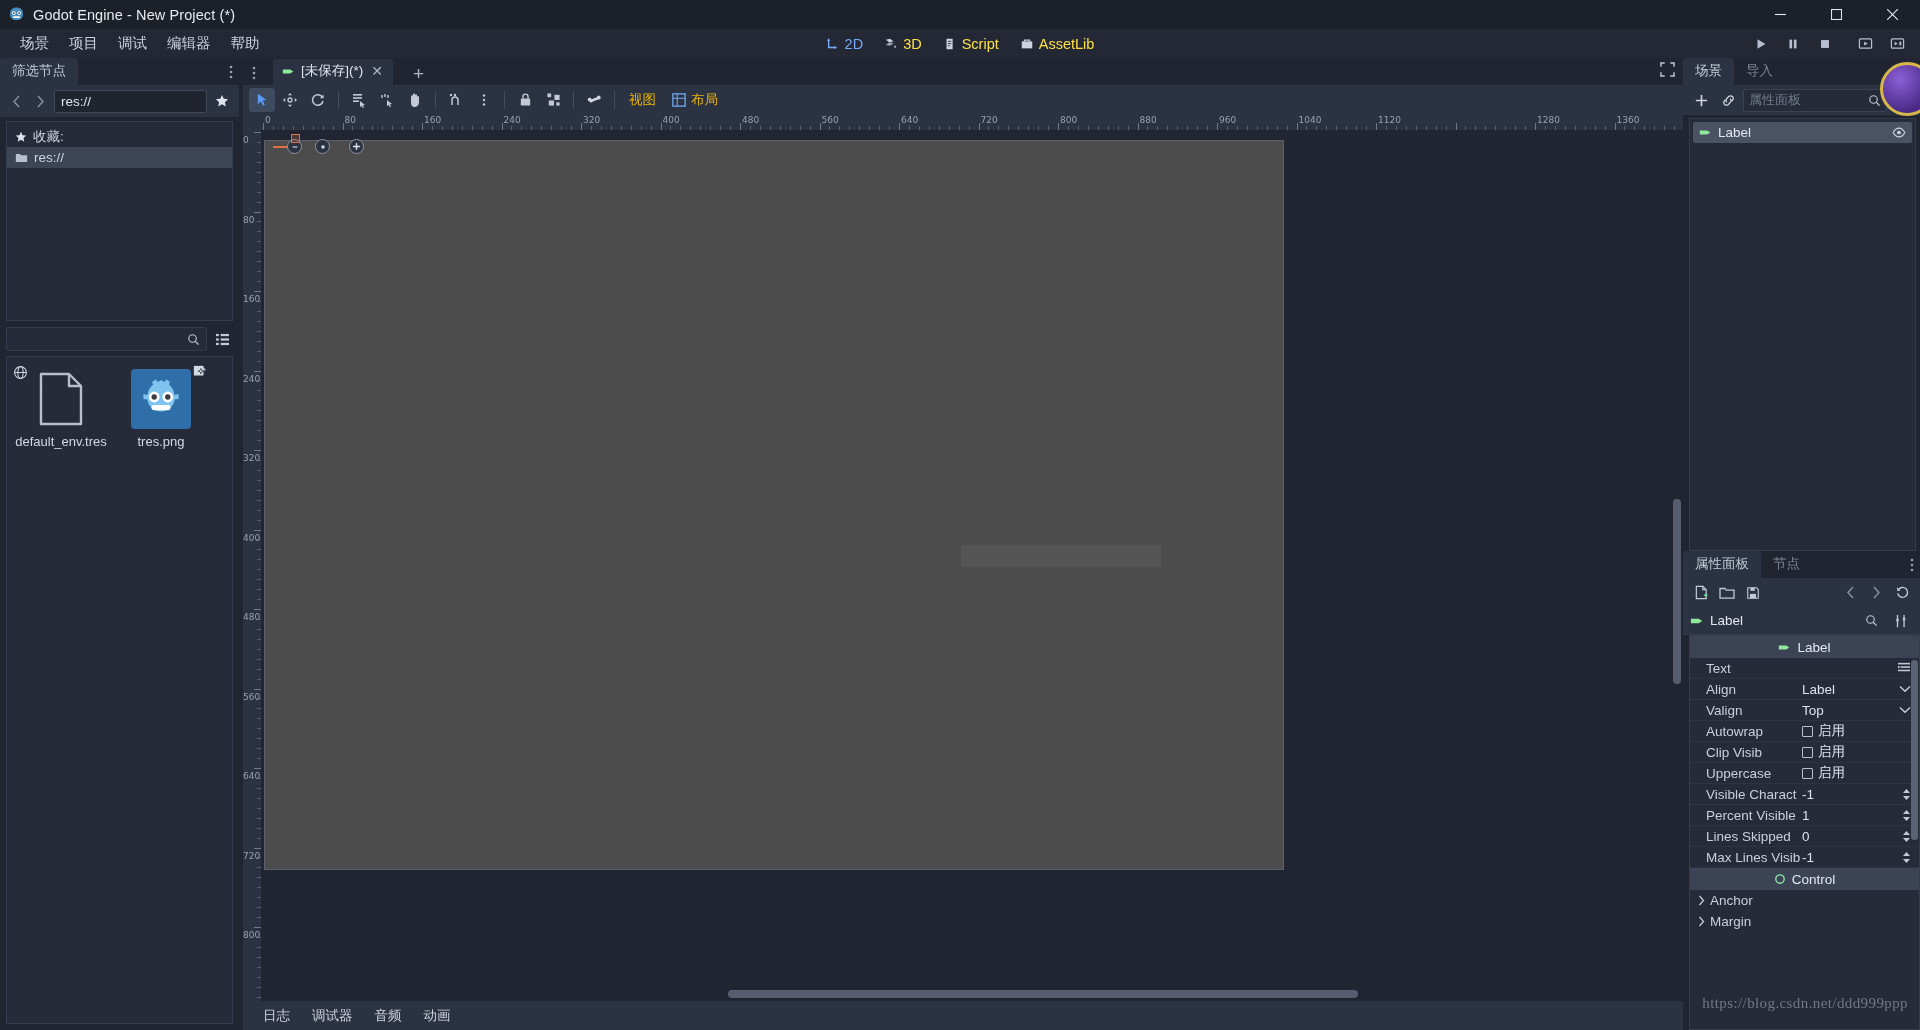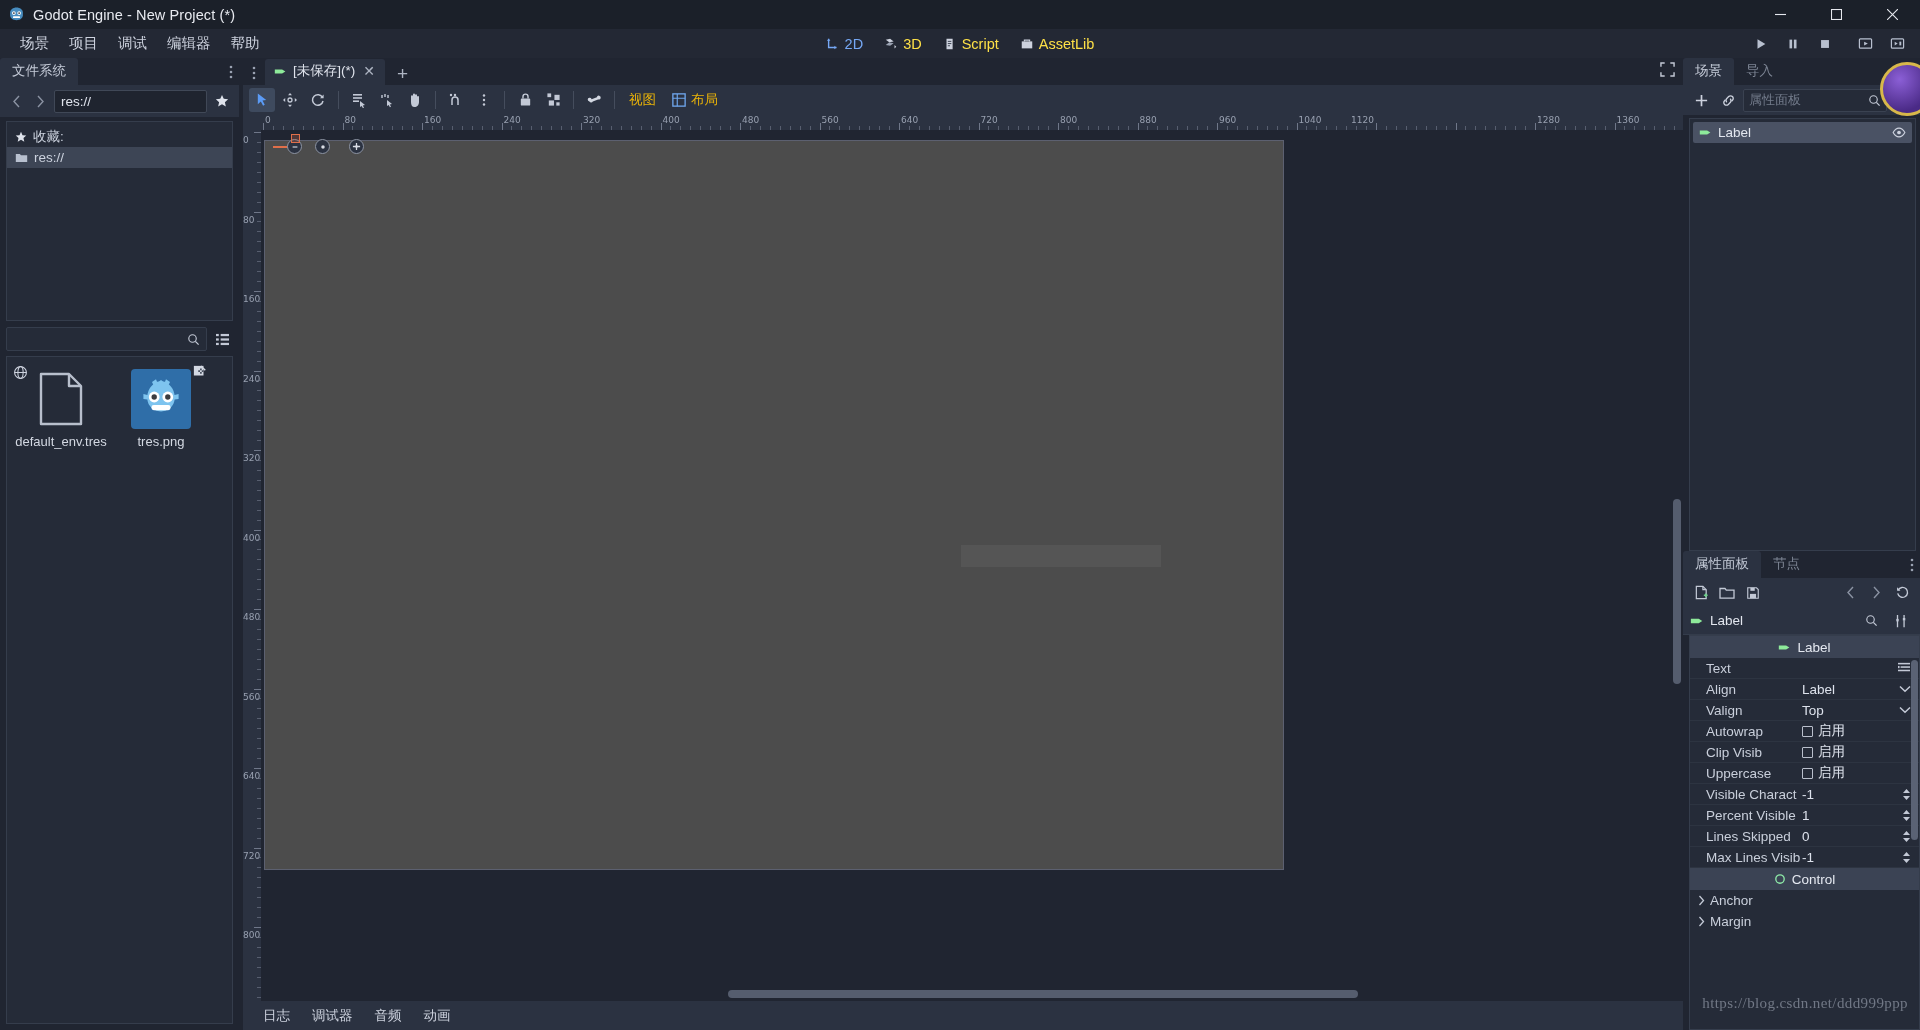--- a/index.html
+++ b/index.html
@@ -84,21 +84,21 @@
   .file-grid { display: flex; flex-wrap: wrap; padding: 6px 4px; gap: 0; }
   .file-cell { width: 100px; padding: 6px 2px; display: flex; flex-direction: column; align-items: center; gap: 5px; position: relative; }
   .file-thumb { width: 60px; height: 60px; display: flex; align-items: center; justify-content: center; position: relative; }
   .file-thumb.selected { background: #2f6ea8; border-radius: 4px; }
   .file-name { font-size: 13px; color: #d3d8e2; text-align: left; line-height: 15px; word-break: break-all; max-width: 96px; }
   .badge-tl { position: absolute; left: 2px; top: 2px; }
   .badge-tr { position: absolute; right: 4px; top: 2px; }
 
   
   .center { flex: 1; display: flex; flex-direction: column; min-width: 0; background: #202531; }
-  .scene-tabrow { height: 27px; display: flex; align-items: flex-end; gap: 4px; padding-left: 4px; position: relative; }
+  .scene-tabrow { height: 27px; display: flex; align-items: flex-end; gap: 12px; padding-left: 4px; position: relative; }
   .dots-v { width: 14px; height: 24px; display: flex; align-items: center; justify-content: center; }
   .scene-tab {
     display: flex; align-items: center; gap: 6px; background: #2b3241;
     padding: 3px 8px 5px 9px; border-radius: 3px 3px 0 0; font-size: 13.5px; color: #dfe3ec;
   }
   .tab-x { color: #aeb5c3; font-size: 14px; line-height: 1; padding: 0 2px; }
   .tab-plus { color: #aeb5c3; font-size: 19px; padding: 0 8px 2px 8px; line-height: 1; }
   .expand-btn { position: absolute; right: 8px; bottom: 4px; }
 
   .cv-toolbar { height: 29px; background: #2b3241; display: flex; align-items: center; padding: 0 6px; gap: 2px; }
@@ -285,21 +285,21 @@
             <rect x="10" y="6" width="2" height="4" fill="#b8c0cf"></rect>
         </svg>
       </div>
     </div>
   </div>
 
   <div class="main">
 
     <div class="left-dock">
       <div class="dock-tabrow">
-        <div class="dock-tab">文件系统</div>
+        <div class="dock-tab">筛选节点</div>
         <div class="dock-menu-dots">
           <svg width="4" height="16" viewBox="0 0 4 16">
             <circle cx="2" cy="3" r="1.3" fill="#9aa2b2"></circle>
               <circle cx="2" cy="8" r="1.3" fill="#9aa2b2"></circle>
               <circle cx="2" cy="13" r="1.3" fill="#9aa2b2"></circle>
           </svg>
         </div>
       </div>
 
       <div class="fs-nav">
@@ -638,21 +638,21 @@
             <div class="rtick" style="left: 1035.5px; top: 9px; width: 1px; height: 7px;"></div>
             <div class="rlabel" style="left: 1037.5px; top: 1px;">1040</div>
             <div class="rtick" style="left: 1045.44px; top: 12px; width: 1px; height: 4px; opacity: 0.65;"></div>
             <div class="rtick" style="left: 1055.38px; top: 12px; width: 1px; height: 4px; opacity: 0.65;"></div>
             <div class="rtick" style="left: 1065.31px; top: 12px; width: 1px; height: 4px; opacity: 0.65;"></div>
             <div class="rtick" style="left: 1075.25px; top: 12px; width: 1px; height: 4px; opacity: 0.65;"></div>
             <div class="rtick" style="left: 1085.19px; top: 12px; width: 1px; height: 4px; opacity: 0.65;"></div>
             <div class="rtick" style="left: 1095.12px; top: 12px; width: 1px; height: 4px; opacity: 0.65;"></div>
             <div class="rtick" style="left: 1105.06px; top: 12px; width: 1px; height: 4px; opacity: 0.65;"></div>
             <div class="rtick" style="left: 1115px; top: 9px; width: 1px; height: 7px;"></div>
-            <div class="rlabel" style="left: 1090px; top: 1px;">1120</div>
+            <div class="rlabel" style="left: 1117px; top: 1px;">1120</div>
             <div class="rtick" style="left: 1124.94px; top: 12px; width: 1px; height: 4px; opacity: 0.65;"></div>
             <div class="rtick" style="left: 1134.88px; top: 12px; width: 1px; height: 4px; opacity: 0.65;"></div>
             <div class="rtick" style="left: 1144.81px; top: 12px; width: 1px; height: 4px; opacity: 0.65;"></div>
             <div class="rtick" style="left: 1154.75px; top: 12px; width: 1px; height: 4px; opacity: 0.65;"></div>
             <div class="rtick" style="left: 1164.69px; top: 12px; width: 1px; height: 4px; opacity: 0.65;"></div>
             <div class="rtick" style="left: 1174.62px; top: 12px; width: 1px; height: 4px; opacity: 0.65;"></div>
             <div class="rtick" style="left: 1184.56px; top: 12px; width: 1px; height: 4px; opacity: 0.65;"></div>
             <div class="rtick" style="left: 1194.5px; top: 9px; width: 1px; height: 7px;"></div>
             <div class="rlabel" style="left: 1196.5px; top: 17px;">1200</div>
             <div class="rtick" style="left: 1204.44px; top: 12px; width: 1px; height: 4px; opacity: 0.65;"></div>

